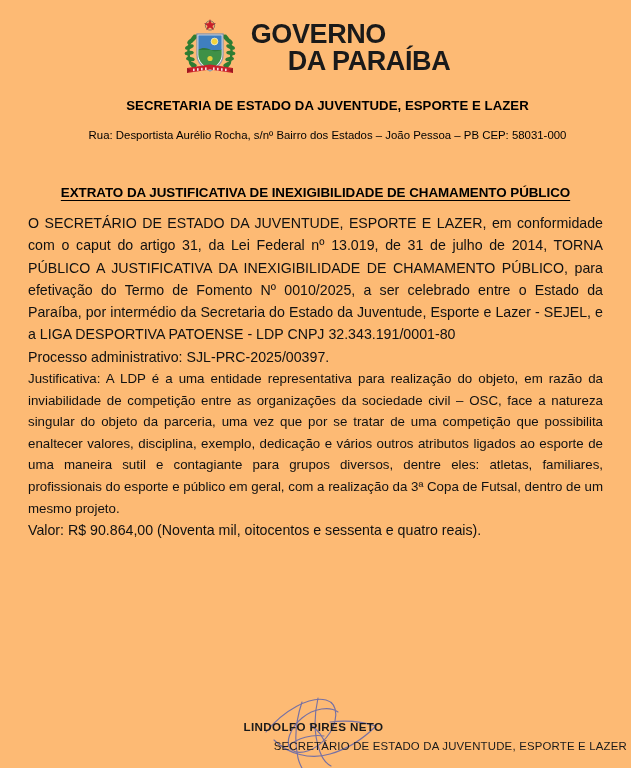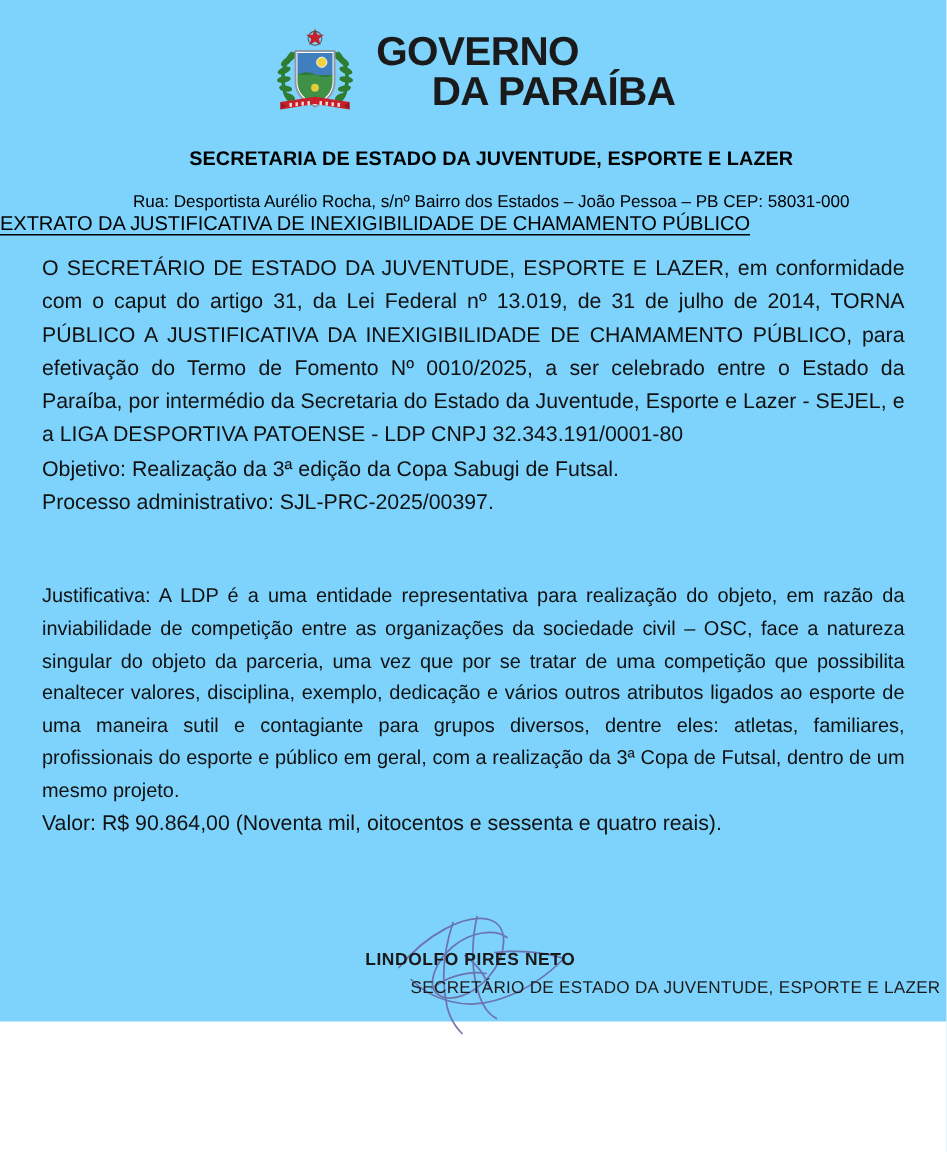--- a/index.html
+++ b/index.html
@@ -11,25 +11,25 @@
   body {
     width: 631px;
     height: 768px;
     font-family: "Liberation Sans", sans-serif;
     color: #111111;
     overflow: hidden;
     position: relative;
   }
   .page {
     width: 631px;
-    height: 681px;
+    height: 768px;
     box-sizing: border-box;
     padding: 0;
     position: relative;
-    background: #7dd3fc;
+    background: #fdba74;
   }
 
   
   .brand {
     display: flex;
     align-items: center;
     justify-content: center;
     gap: 12px;
     padding-top: 17px;
     height: 78px;
@@ -65,24 +65,26 @@
     color: #000000;
   }
   .sec-addr {
     font-size: 11.4px;
     margin-top: 16px;
     color: #000000;
   }
 
   
   .doc-title {
+    text-align: center;
     font-size: 13.4px;
-    font-weight: normal;
+    font-weight: bold;
     text-decoration: underline;
     text-underline-offset: 3px;
+    margin-top: 44px;
     letter-spacing: -0.05px;
     color: #000000;
   }
 
   
   .body {
     margin: 0 28px;
     padding-top: 12px;
   }
   p {
@@ -96,21 +98,20 @@
     line-height: 22.3px;
   }
   .p-line {
     font-size: 14.2px;
     line-height: 22.3px;
     text-align: left;
   }
   .p-just {
     font-size: 13.3px;
     line-height: 21.6px;
-    margin-top: 40px;
   }
   .p-valor {
     font-size: 14.2px;
     line-height: 22.3px;
     text-align: left;
   }
   .p-final {
     font-size: 14.2px;
     line-height: 22.3px;
     margin-top: 22px;
@@ -219,21 +220,20 @@
 
   <div class="sec-block">
     <div class="sec-title">SECRETARIA DE ESTADO DA JUVENTUDE, ESPORTE E LAZER</div>
     <div class="sec-addr">Rua: Desportista Aurélio Rocha, s/nº Bairro dos Estados – João Pessoa – PB CEP: 58031-000</div>
   </div>
 
   <div class="doc-title">EXTRATO DA JUSTIFICATIVA DE INEXIGIBILIDADE DE CHAMAMENTO PÚBLICO</div>
 
   <div class="body">
     <p class="p-main">O SECRETÁRIO DE ESTADO DA JUVENTUDE, ESPORTE E LAZER, em conformidade com o caput do artigo 31, da Lei Federal nº 13.019, de 31 de julho de 2014, TORNA PÚBLICO A JUSTIFICATIVA DA INEXIGIBILIDADE DE CHAMAMENTO PÚBLICO, para efetivação do Termo de Fomento Nº 0010/2025, a ser celebrado entre o Estado da Paraíba, por intermédio da Secretaria do Estado da Juventude, Esporte e Lazer - SEJEL, e a LIGA DESPORTIVA PATOENSE - LDP CNPJ 32.343.191/0001-80</p>
-    <p class="p-line">Objetivo: Realização da 3ª edição da Copa Sabugi de Futsal.</p>
     <p class="p-line">Processo administrativo: SJL-PRC-2025/00397.</p>
     <p class="p-just">Justificativa: A LDP é a uma entidade representativa para realização do objeto, em razão da inviabilidade de competição entre as organizações da sociedade civil – OSC, face a natureza singular do objeto da parceria, uma vez que por se tratar de uma competição que possibilita enaltecer valores, disciplina, exemplo, dedicação e vários outros atributos ligados ao esporte de uma maneira sutil e contagiante para grupos diversos, dentre eles: atletas, familiares, profissionais do esporte e público em geral, com a realização da 3ª Copa de Futsal, dentro de um mesmo projeto.</p>
     <p class="p-valor">Valor: R$ 90.864,00 (Noventa mil, oitocentos e sessenta e quatro reais).</p>
   </div>
 
   <div class="sign-wrap">
     <div class="sign-graphic">
       <svg width="200" height="100" viewBox="0 0 200 100" xmlns="http://www.w3.org/2000/svg" aria-hidden="true">
         <g fill="none" stroke="#6b6ba8" stroke-width="1.15" stroke-linecap="round" stroke-linejoin="round" opacity="0.92">
           <path d="M52 52 C70 30 96 16 112 20 C126 24 124 44 112 58 C102 70 86 76 78 70 C70 64 76 48 88 38 C100 28 116 26 124 32"></path>

